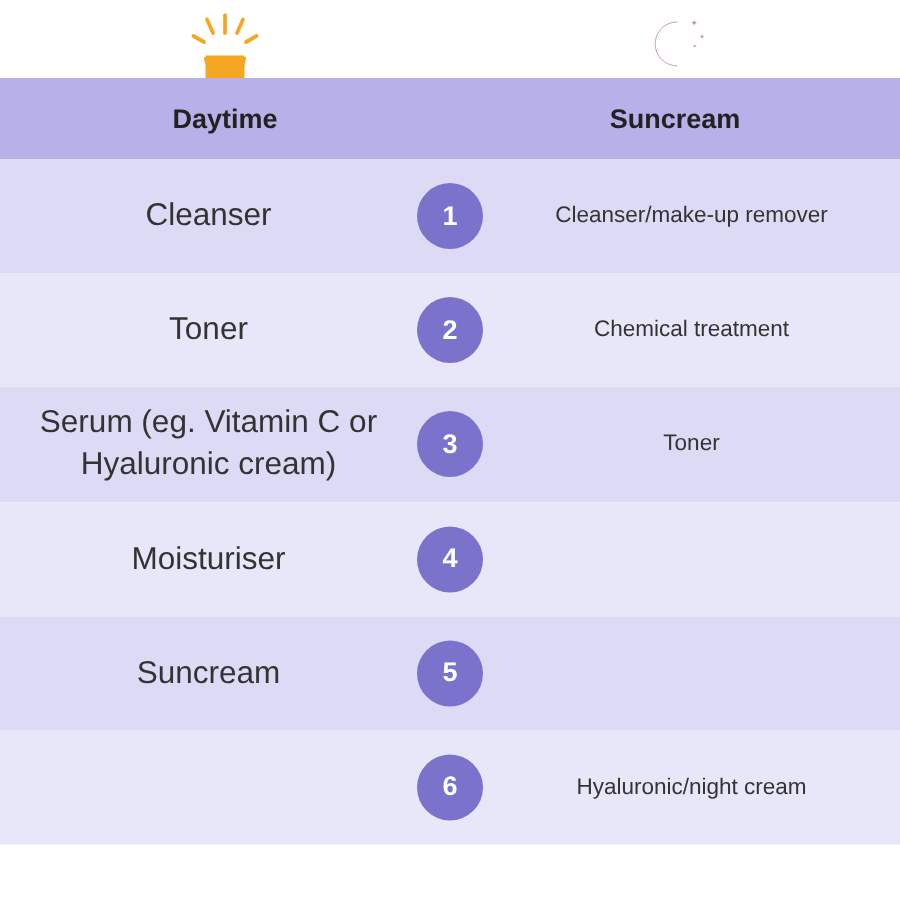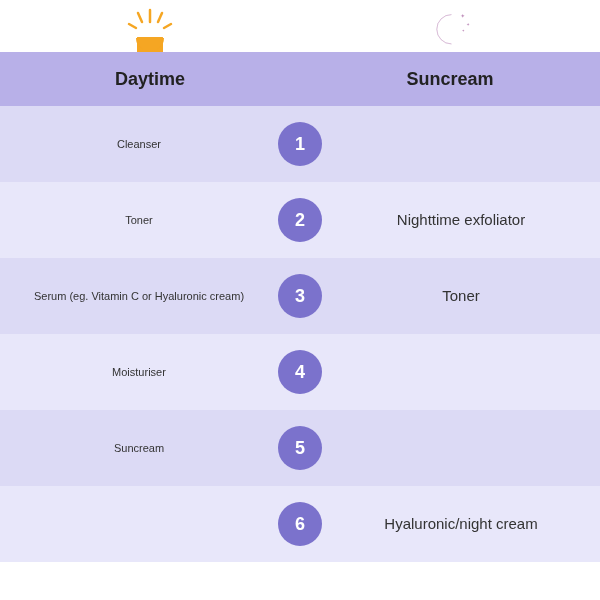--- a/index.html
+++ b/index.html
@@ -69,21 +69,21 @@
     }
     .data-row:nth-child(odd) {
       background: #dcdaf5;
     }
     .data-row:nth-child(even) {
       background: #e8e7fa;
     }
     .left-cell {
       width: calc(50% - 22px);
       text-align: center;
-      font-size: 11px;
+      font-size: 21px;
       color: #333;
       padding: 10px 3px;
       line-height: 1.35;
     }
     .right-cell {
       width: calc(50% - 22px);
       text-align: center;
       font-size: 15px;
       color: #333;
       padding: 10px 12px;
@@ -171,27 +171,28 @@
       <div class="header-cell">Daytime</div>
       <div class="header-cell">Suncream</div>
     </div>
 
     <div id="rows-container">
         <div class="data-row">
       <div class="left-cell">Cleanser</div>
       <div class="center-col">
         <div class="number-badge">1</div>
       </div>
+      <div class="right-cell">Cleanser/make-up remover</div>
     </div>
         <div class="data-row">
       <div class="left-cell">Toner</div>
       <div class="center-col">
         <div class="number-badge">2</div>
       </div>
-      <div class="right-cell">Nighttime exfoliator</div>
+      <div class="right-cell">Chemical treatment</div>
     </div>
         <div class="data-row">
       <div class="left-cell">Serum (eg. Vitamin C or Hyaluronic cream)</div>
       <div class="center-col">
         <div class="number-badge">3</div>
       </div>
       <div class="right-cell">Toner</div>
     </div>
         <div class="data-row">
       <div class="left-cell">Moisturiser</div>

